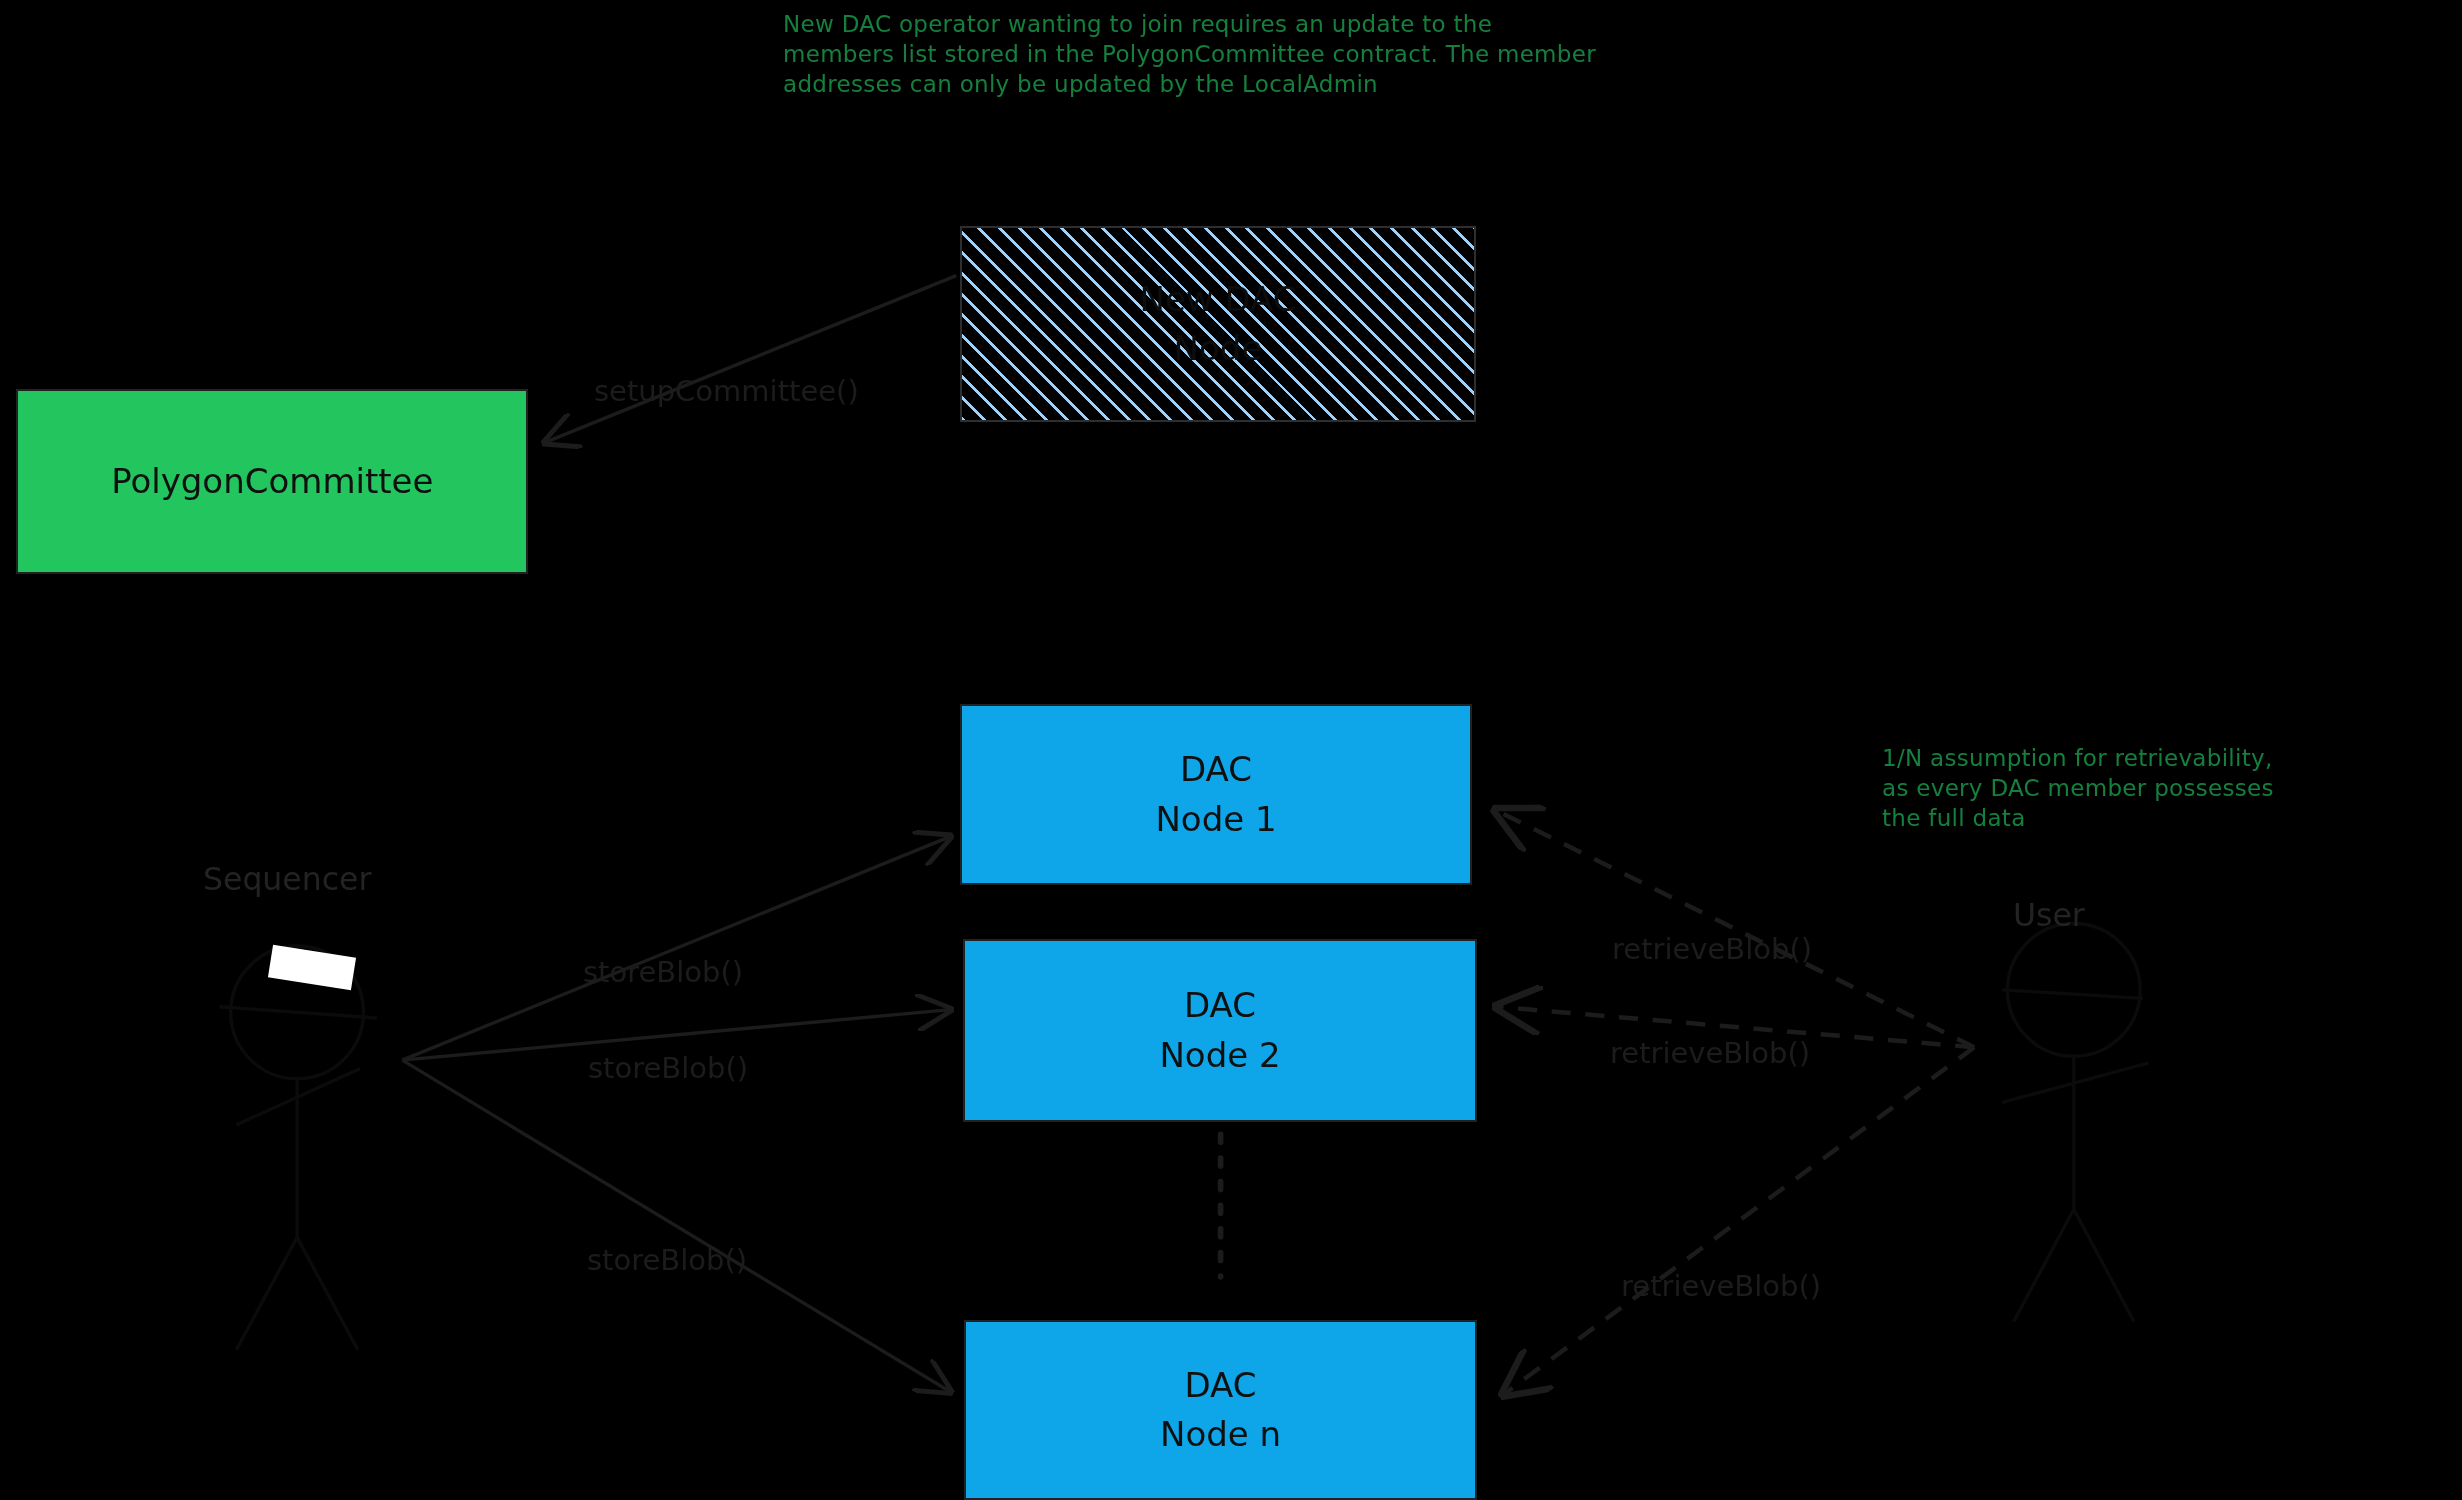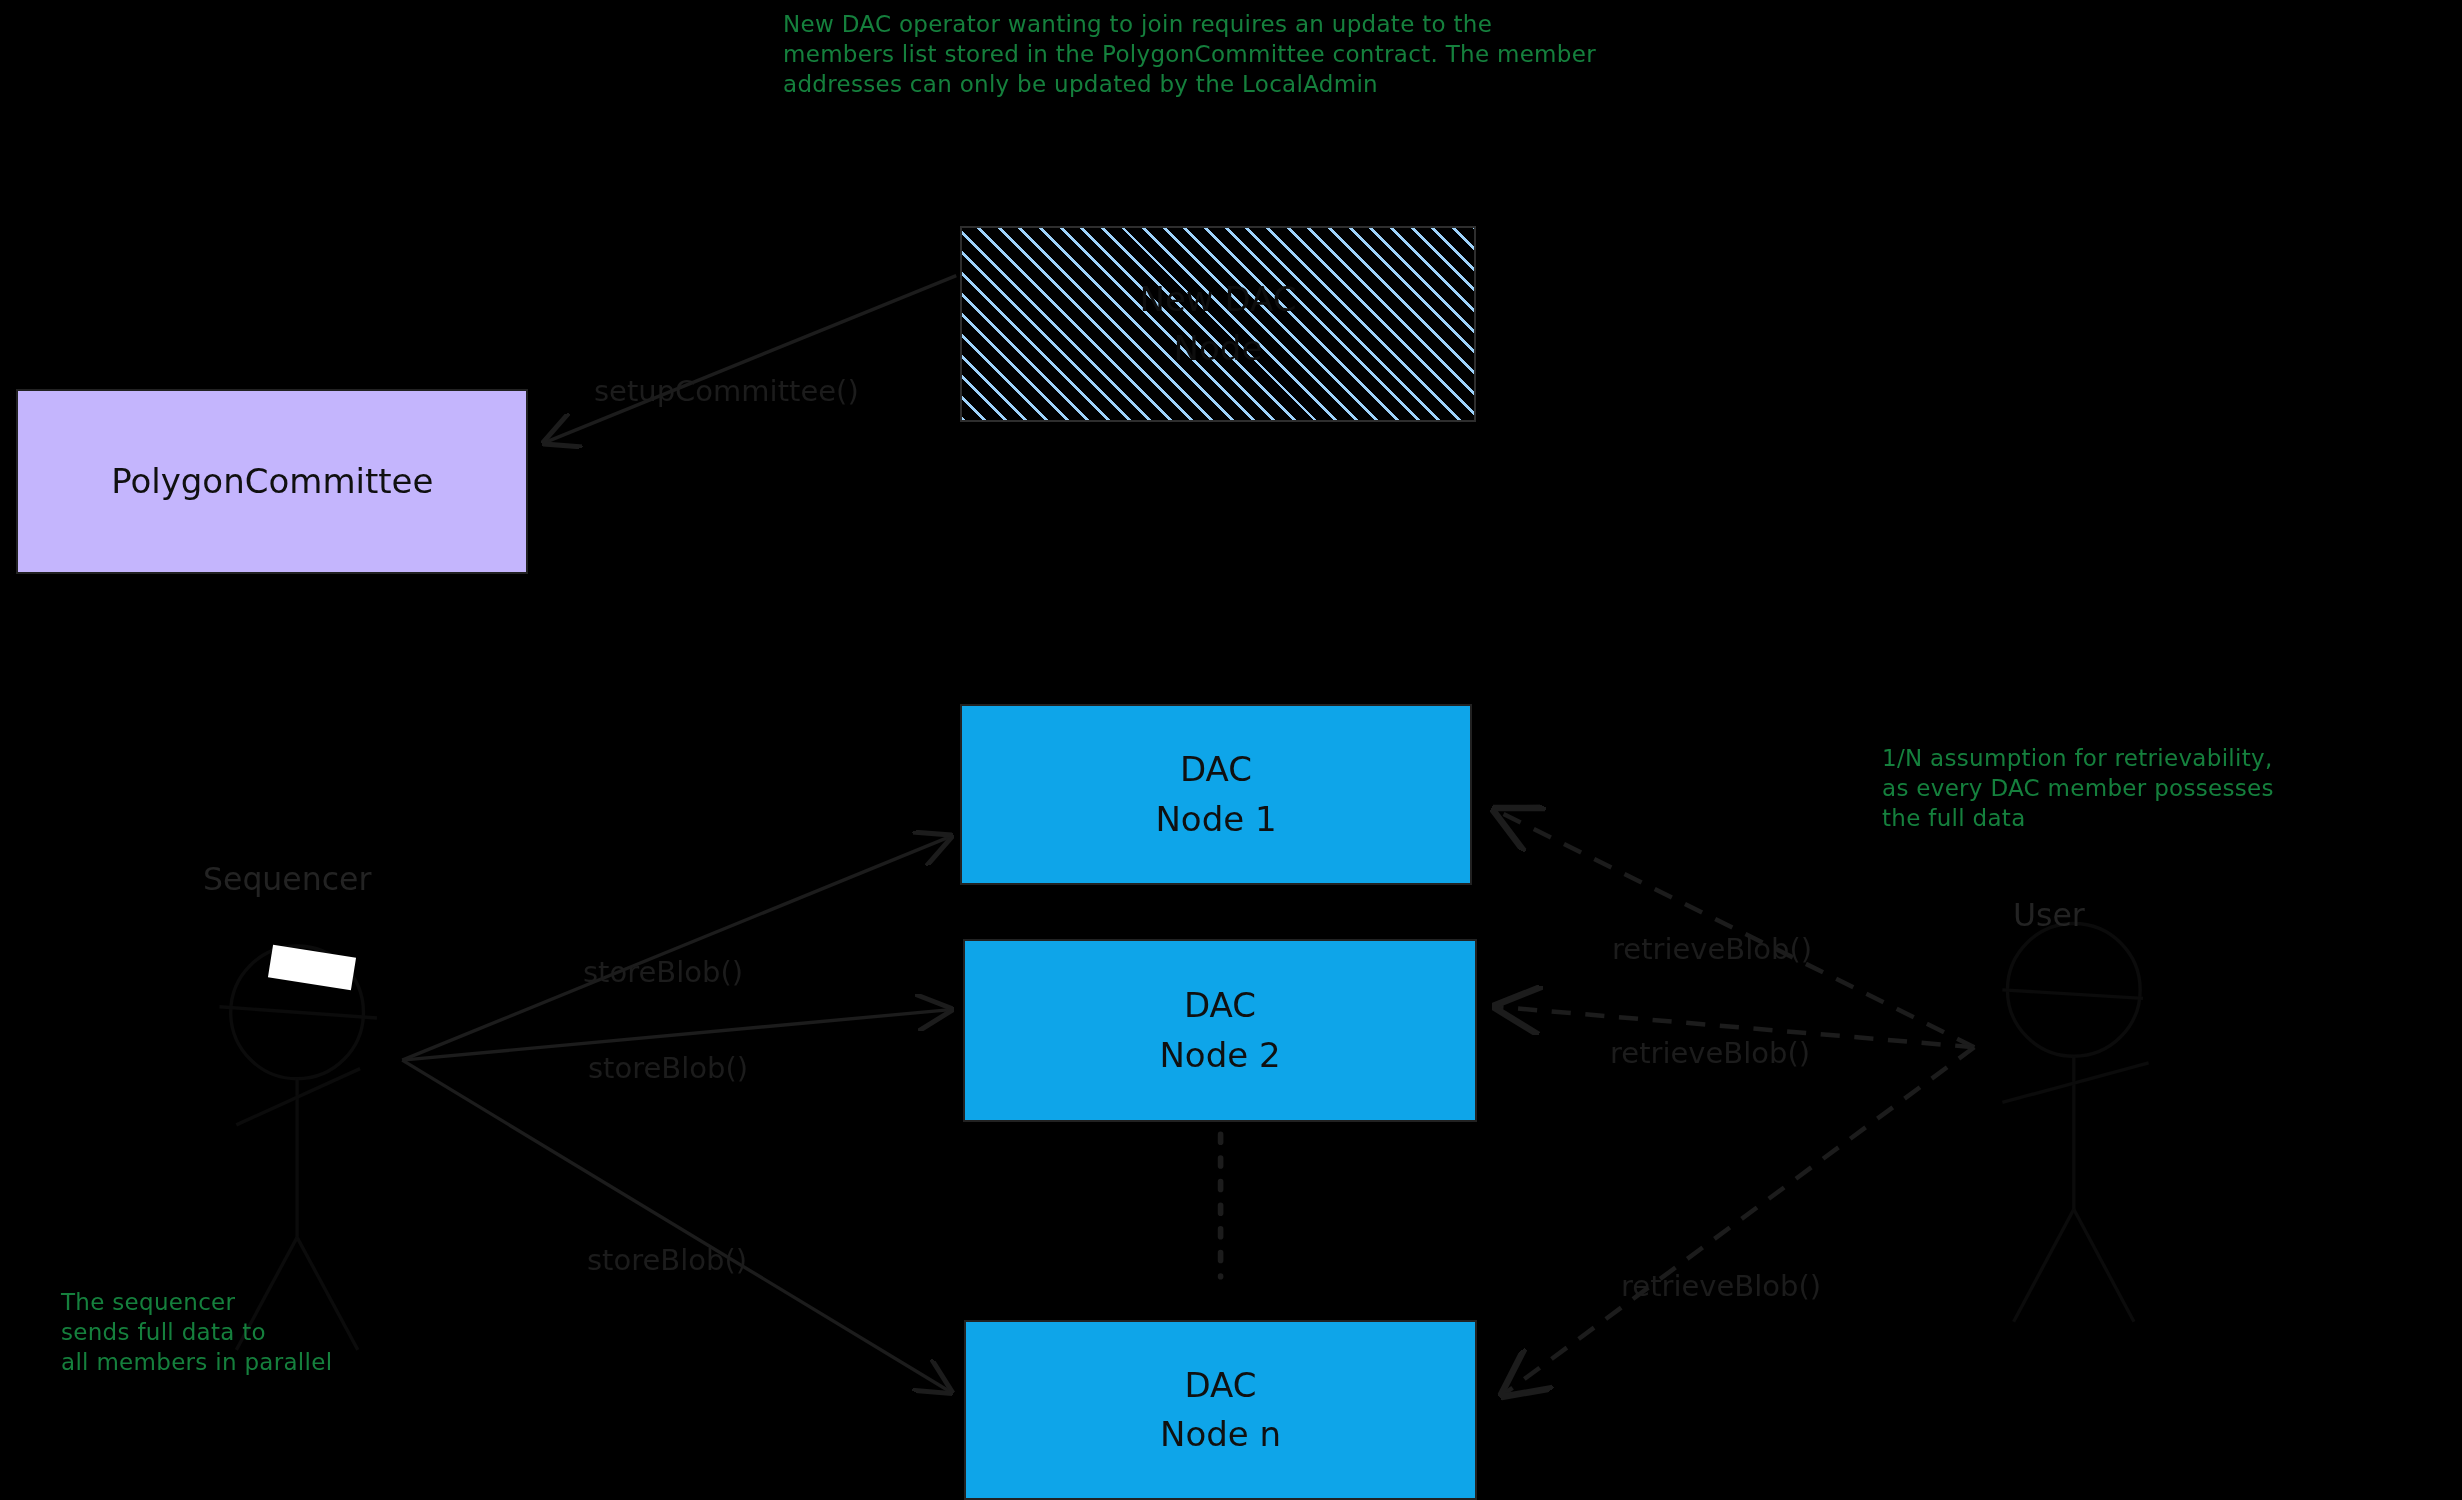--- a/index.html
+++ b/index.html
@@ -53,21 +53,21 @@
     text-align: center;
     margin-top: 28px;
   }
   .box .box-text {
     color: #101010;
     font-size: 34px;
     line-height: 1.45;
     white-space: pre-line;
     font-family: "DejaVu Sans", sans-serif;
   }
-  .box-pink   { background: #c4b5fd; }
+  .box-pink   { background: #22c55e; }
   .box-blue   { background: #0ea5e9; }
   .box-hatch  {
     background-color: #000000;
     background-image: repeating-linear-gradient(
         45deg,
         #9ED2FA 0px, #9ED2FA 2.8px,
         rgba(0,0,0,0) 2.8px, rgba(0,0,0,0) 14.6px);
     border-color: #2e2e2e;
   }
   .box-hatch .box-text { color: #0d0d0d; }
@@ -135,23 +135,20 @@
   <div class="white-tag" style="left:270px; top:951px; width:84px; height:33px; transform:rotate(9deg);"></div>
 
   <div class="note" style="left:783px; top:10px; width:1159px;">New DAC operator wanting to join requires an update to the
 members list stored in the PolygonCommittee contract. The member
 addresses can only be updated by the LocalAdmin</div>
 
   <div class="note" style="left:1882px; top:744px; width:574px;">1/N assumption for retrievability,
 as every DAC member possesses
 the full data</div>
 
-  <div class="note" style="left:61px; top:1288px; width:428px;">The sequencer
-sends full data to
-all members in parallel</div>
 
   <div class="box box-hatch" style="left:960px; top:198px; width:516px; height:196px;">
     <span class="box-text">New DAC
 Node</span>
   </div>
 
   <div class="box box-pink" style="left:16.3px; top:361px; width:512px; height:185px;">
     <span class="box-text">PolygonCommittee</span>
   </div>
 

